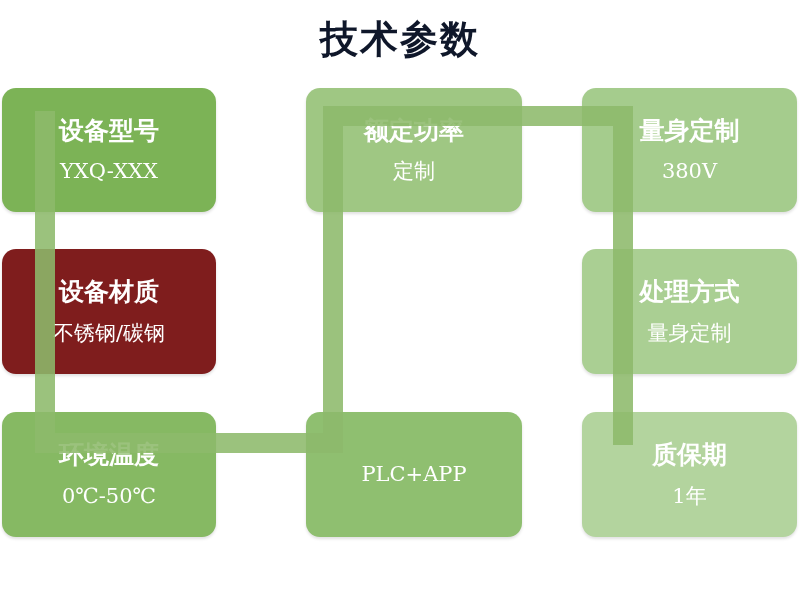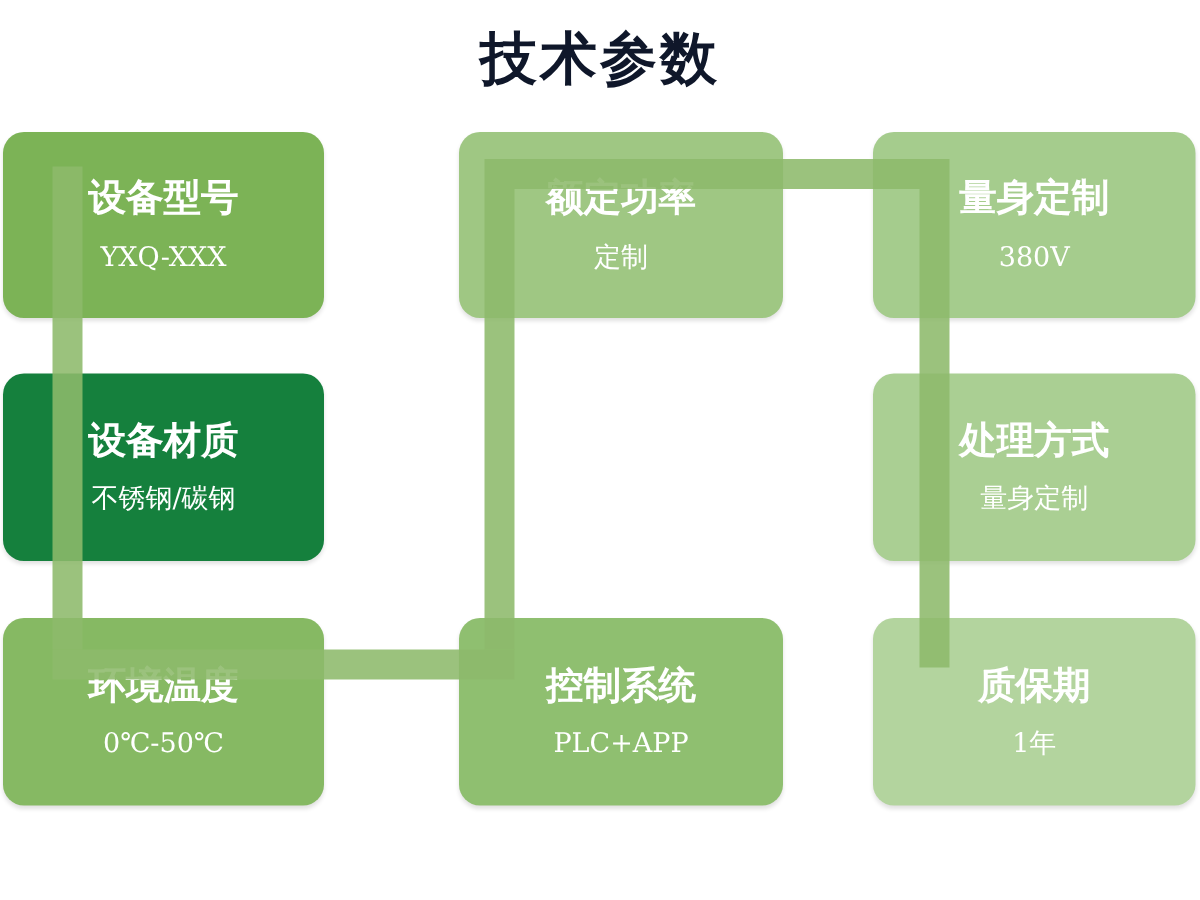--- a/index.html
+++ b/index.html
@@ -41,21 +41,21 @@
   .box-label, .box-value {
     position: relative;
     z-index: 10;
     color: #ffffff;
     text-align: center;
     font-family: "DejaVu Serif", "Liberation Serif", serif;
     line-height: 1.1;
     white-space: nowrap;
   }
   .box-label { font-size: 25px; font-weight: 600; }
-  .box-value { font-size: 18px; font-weight: 400; }
+  .box-value { font-size: 21px; font-weight: 400; }
 
   
   .c1 { left: 2px;   width: 214px; }
   .c2 { left: 292px; width: 216px; margin-left: 14px; }
   .c3 { left: 582px; width: 215px; }
   
   .r1 { top: 88px;  height: 124px; }
   .r2 { top: 249px; height: 125px; }
   .r3 { top: 412px; height: 125px; }
 
@@ -88,35 +88,34 @@
   </div>
   <div class="box c2 r1" style="background-color: rgb(159, 199, 131);">
     <div class="box-label">额定功率</div>
     <div class="box-value">定制</div>
   </div>
   <div class="box c3 r1" style="background-color: rgb(165, 204, 141);">
     <div class="box-label">量身定制</div>
     <div class="box-value">380V</div>
   </div>
 
-  <div class="box c1 r2" style="background-color: #15803d;">
+  <div class="box c1 r2" style="background-color: #7f1d1d;">
     <div class="box-label">设备材质</div>
     <div class="box-value">不锈钢/碳钢</div>
   </div>
   <div class="box c3 r2" style="background-color: rgb(170, 207, 147);">
     <div class="box-label">处理方式</div>
     <div class="box-value">量身定制</div>
   </div>
 
   <div class="box c1 r3" style="background-color: rgb(134, 185, 99);">
     <div class="box-label">环境温度</div>
     <div class="box-value">0℃-50℃</div>
   </div>
   <div class="box c2 r3" style="background-color: rgb(143, 191, 112);">
-    <div class="box-label">控制系统</div>
     <div class="box-value">PLC+APP</div>
   </div>
   <div class="box c3 r3" style="background-color: rgb(179, 212, 158);">
     <div class="box-label">质保期</div>
     <div class="box-value">1年</div>
   </div>
 
 </div>
 
 </body></html>

